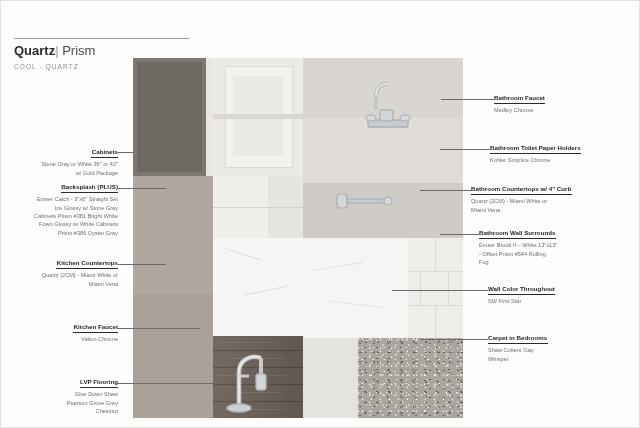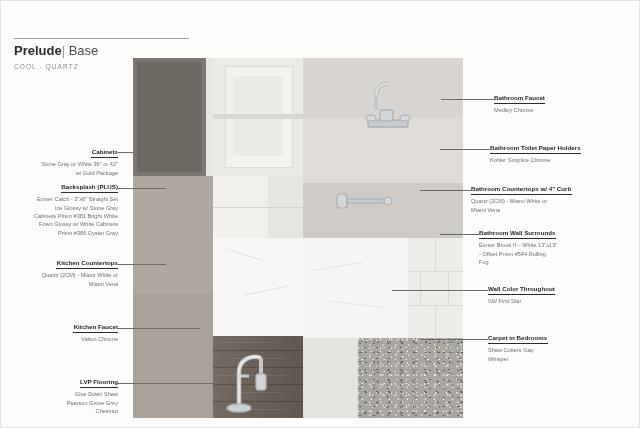--- a/index.html
+++ b/index.html
@@ -178,21 +178,21 @@
     pointer-events: none;
   }
 </style>
 </head>
 <body>
 
 <div id="page">
 
   <div class="title-rule"></div>
   <div class="subtitle">
-    <b>Prelude</b><span class="sep">|</span> <span>Base</span>
+    <b>Quartz</b><span class="sep">|</span> <span>Prism</span>
   </div>
   <div class="eyebrow">COOL - QUARTZ</div>
 
   <div id="collage">
 
     <div class="sw cab-gray-top"></div>
     <div class="sw cab-dark"></div>
     <div class="sw cab-dark-inner"></div>
     <div class="sw cab-gray-body"></div>
     <div class="sw cab-gray-lower"></div>

